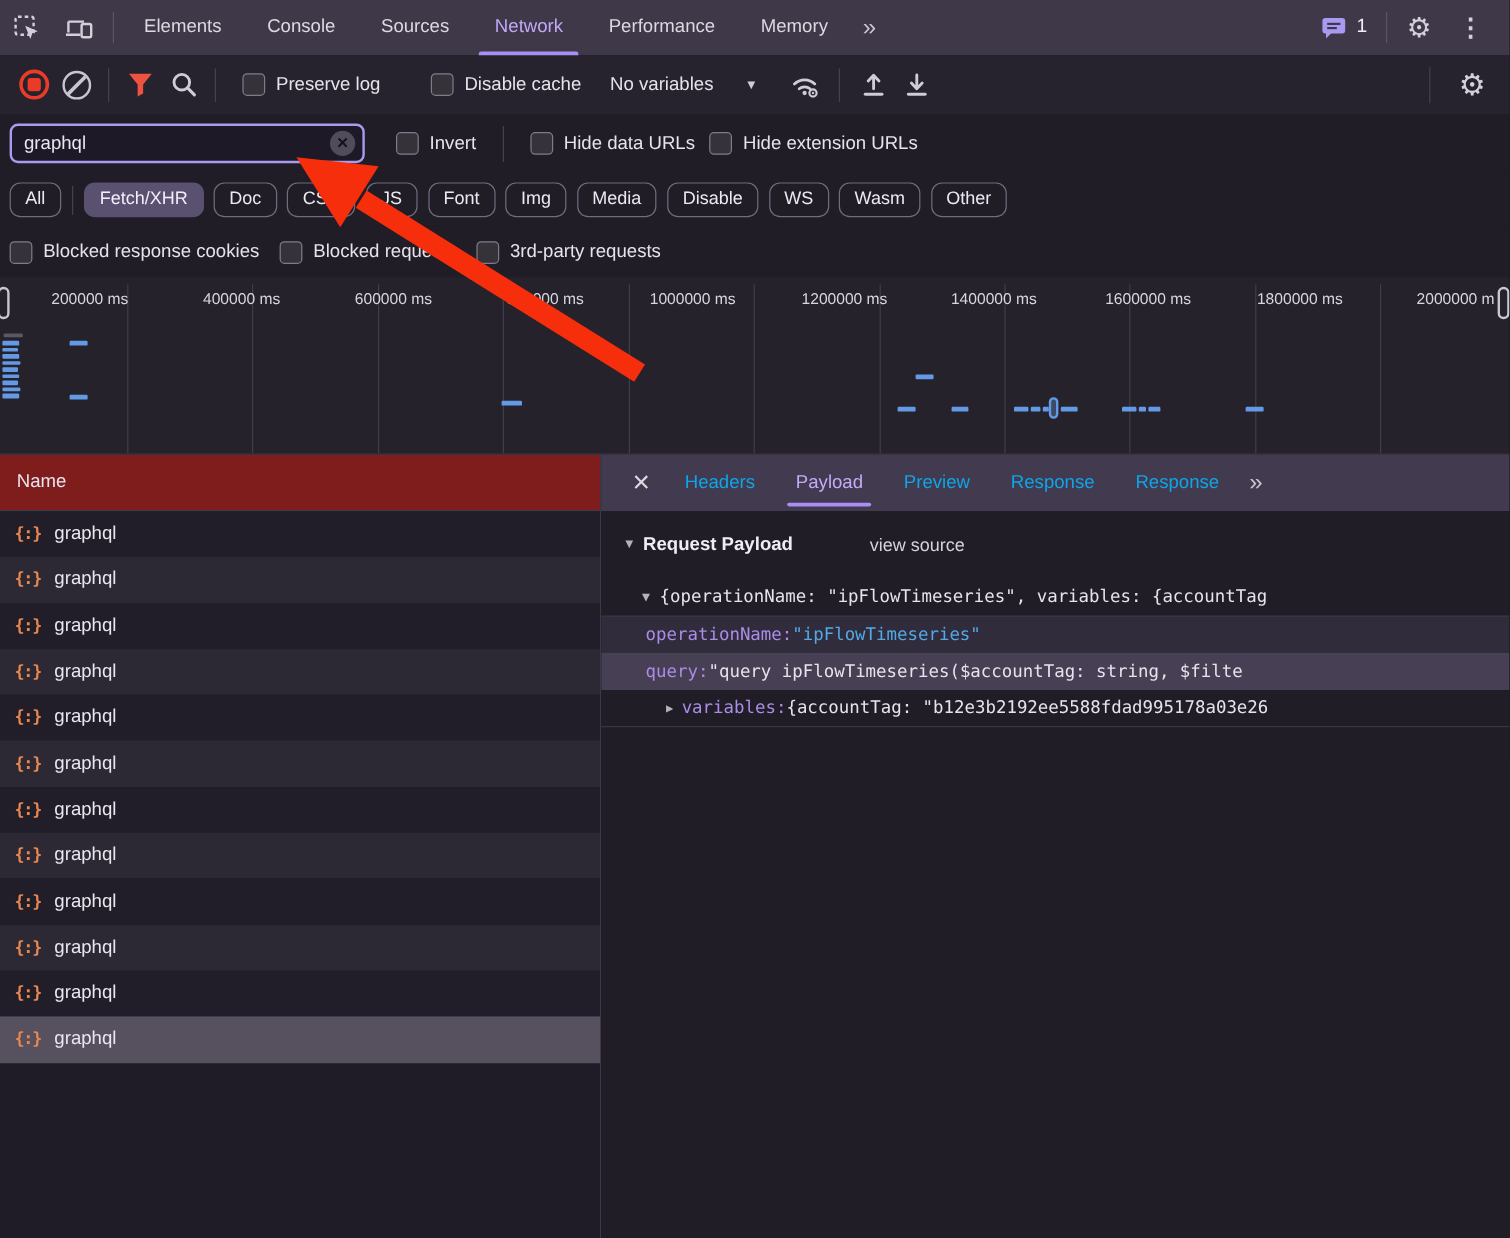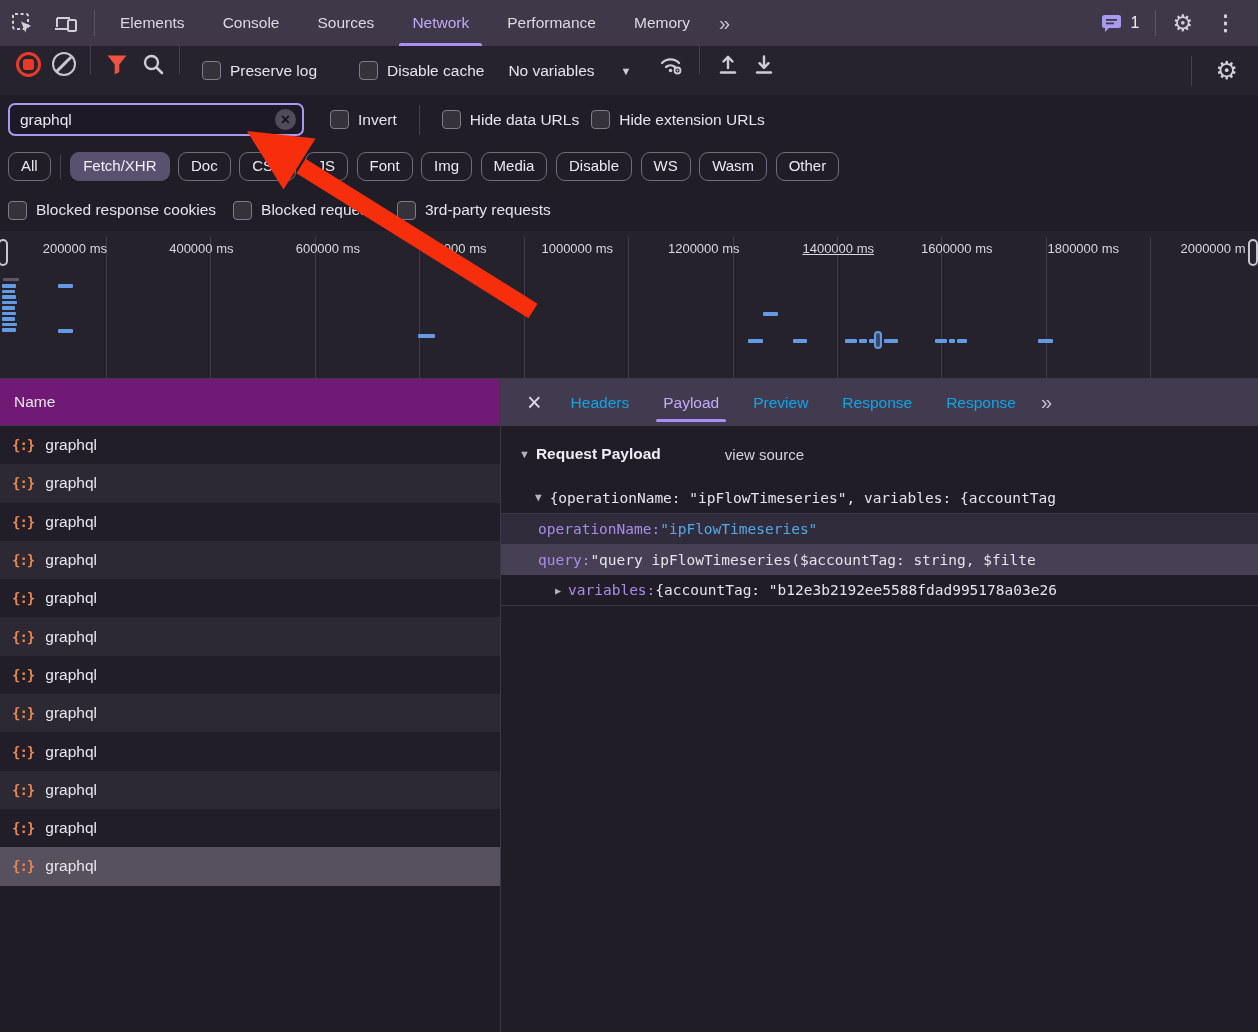--- a/index.html
+++ b/index.html
@@ -20,21 +20,21 @@
   .ptab { display:flex; align-items:center; padding:0 19px; color:#dcd9e2; position:relative; cursor:pointer; }
   .ptab.active { color:#c2a9f8; }
   .ptab.active::after { content:""; position:absolute; left:6px; right:6px; bottom:0; height:3px; background:#a98ef5; border-radius:2px 2px 0 0; }
   .tab-more { display:flex; align-items:center; color:#c9c5d1; font-size:20px; padding:0 10px; letter-spacing:-2px; cursor:pointer; }
   .tabbar-right { margin-left:auto; display:flex; align-items:center; padding-right:10px; }
   .bubble-count { color:#f0edf5; margin:0 10px 0 6px; font-size:16px; }
   .gear-glyph { font-size:23px; color:#d4d0db; cursor:pointer; padding:0 10px; }
   .kebab { font-size:21px; color:#d4d0db; font-weight:bold; cursor:pointer; padding:0 12px; }
 
   
-  .toolbar { height:49px; background:#27232e; display:flex; padding:0 10px; }
+  .toolbar { height:49px; background:#27232e; display:flex; align-items:center; padding:0 10px; }
   .tb-icon { display:flex; align-items:center; justify-content:center; width:36px; height:36px; cursor:pointer; }
   .rec { width:25px; height:25px; border:3px solid #ea3b28; border-radius:50%; display:flex; align-items:center; justify-content:center; }
   .rec .sq { width:11px; height:11px; background:#ea3b28; border-radius:2.5px; }
   .noblock { width:24px; height:24px; border:2.5px solid #c9c5d1; border-radius:50%; position:relative; }
   .noblock::after { content:""; position:absolute; left:-1px; top:9px; width:21px; height:2.5px; background:#c9c5d1; transform:rotate(-45deg); }
   .cb { width:19px; height:19px; border:1.5px solid #807b8a; border-radius:4px; background:#363239; flex:none; cursor:pointer; }
   .cb-row { display:flex; align-items:center; gap:9px; margin:0 14px; cursor:pointer; white-space:nowrap; }
   .throttle { display:flex; align-items:center; gap:26px; margin:0 8px 0 10px; cursor:pointer; color:#e6e3ea; }
   .throttle .caret { font-size:11px; color:#cfccd6; }
   .tb-right { margin-left:auto; display:flex; align-items:center; }
@@ -62,21 +62,21 @@
   .tl-div { position:absolute; top:6px; bottom:0; width:1px; background:#413c4a; }
   .tl-label { position:absolute; top:10px; color:#d9d6de; font-size:13px; white-space:nowrap; }
   .mark { position:absolute; background:#639ae5; border-radius:1px; }
   .mark.gray { background:#5b5763; }
   .mark.marker { background:#3c4a63; border:2px solid #639ae5; border-radius:4px; }
   .ov-handle { position:absolute; width:10px; height:27px; border:2px solid #c9c5d2; border-radius:5px; background:transparent; top:8px; }
 
   
   .main { display:flex; height:653px; }
   .requests { width:501px; border-right:1px solid #3d3846; display:flex; flex-direction:column; background:#201c27; }
-  .req-header { height:47px; background:#701a75; border-bottom:1px solid #3e3947; display:flex; align-items:center; padding:0 14px; color:#e9e6ee; }
+  .req-header { height:47px; background:#7f1d1d; border-bottom:1px solid #3e3947; display:flex; align-items:center; padding:0 14px; color:#e9e6ee; }
   .req-row { height:38.3px; flex:none; display:flex; align-items:center; padding:0 12px; background:#221e29; cursor:pointer; }
   .req-row.alt { background:#2c2834; }
   .req-row.selected { background:#57505f; }
   .req-icon { font-family:"DejaVu Sans Mono", monospace; color:#e8874e; font-size:14px; font-weight:bold; margin-right:11px; letter-spacing:-1px; }
   .req-label { color:#e9e6ee; }
 
   .details { flex:1; display:flex; flex-direction:column; min-width:0; }
   .det-tabs { height:47px; background:#423b4f; display:flex; align-items:stretch; padding-left:14px; }
   .det-close { display:flex; align-items:center; color:#dcd9e2; font-size:25px; padding:0 12px; cursor:pointer; }
   .dtab { display:flex; align-items:center; padding:0 17px; color:#0ea5e9; position:relative; cursor:pointer; }
@@ -287,21 +287,21 @@
     <div class="tl-div" style="left: 837px;"></div>
     <div class="tl-div" style="left: 941px;"></div>
     <div class="tl-div" style="left: 1046px;"></div>
     <div class="tl-div" style="left: 1150px;"></div>
     <span class="tl-label" style="right: 1151px;">200000 ms</span>
     <span class="tl-label" style="right: 1024.5px;">400000 ms</span>
     <span class="tl-label" style="right: 898px;">600000 ms</span>
     <span class="tl-label" style="right: 771.5px;">800000 ms</span>
     <span class="tl-label" style="right: 645px;">1000000 ms</span>
     <span class="tl-label" style="right: 518.5px;">1200000 ms</span>
-    <span class="tl-label" style="right: 384px; text-decoration: underline;">1400000 ms</span>
+    <span class="tl-label" style="right: 394px;">1400000 ms</span>
     <span class="tl-label" style="right: 265.5px;">1600000 ms</span>
     <span class="tl-label" style="right: 139px;">1800000 ms</span>
     <span class="tl-label" style="right: 12.5px;">2000000 m</span>
     <div class="mark gray" style="left: 3px; top: 47px; width: 16px; height: 3px;"></div>
     <div class="mark" style="left: 2px; top: 53px; width: 14px; height: 3.5px;"></div>
     <div class="mark" style="left: 2px; top: 58.5px; width: 13px; height: 3.5px;"></div>
     <div class="mark" style="left: 2px; top: 64px; width: 14px; height: 3.5px;"></div>
     <div class="mark" style="left: 2px; top: 69.5px; width: 15px; height: 3.5px;"></div>
     <div class="mark" style="left: 2px; top: 75px; width: 13px; height: 3.5px;"></div>
     <div class="mark" style="left: 2px; top: 80.5px; width: 14px; height: 3.5px;"></div>

